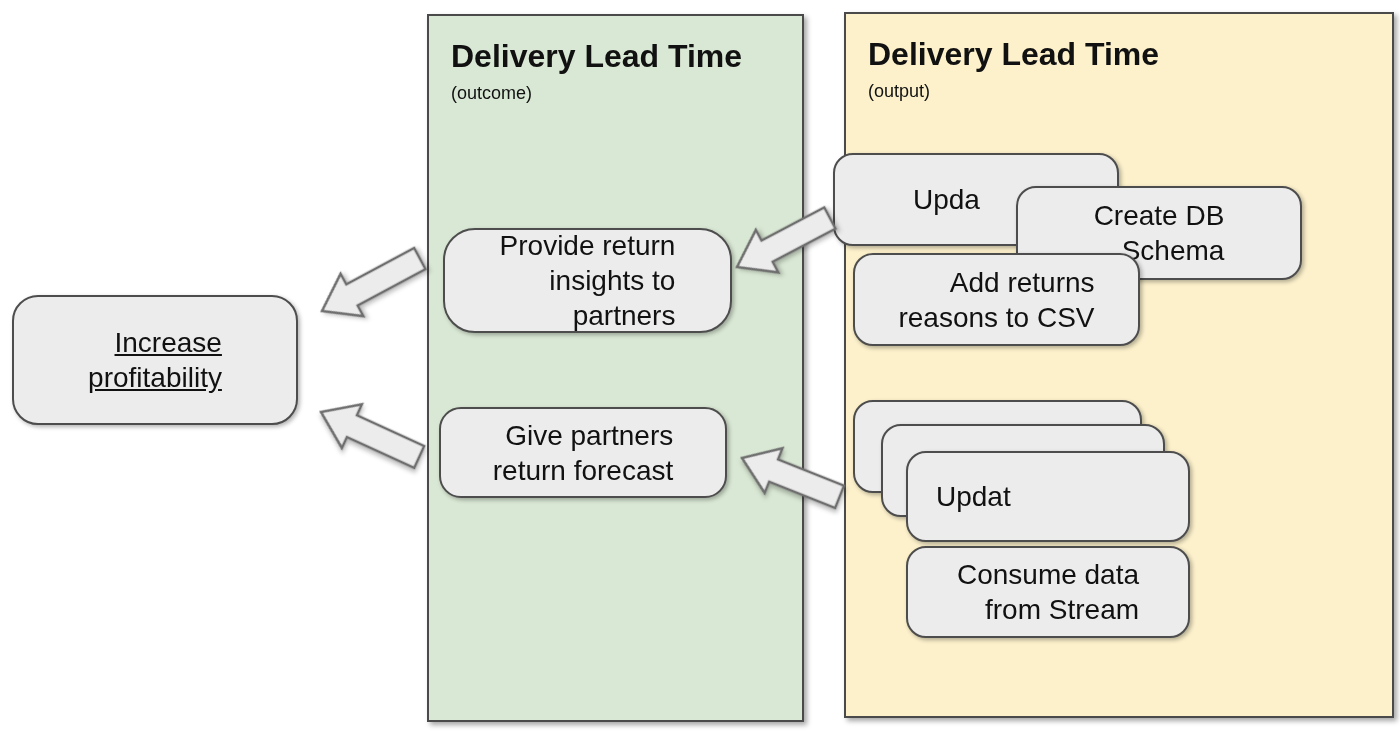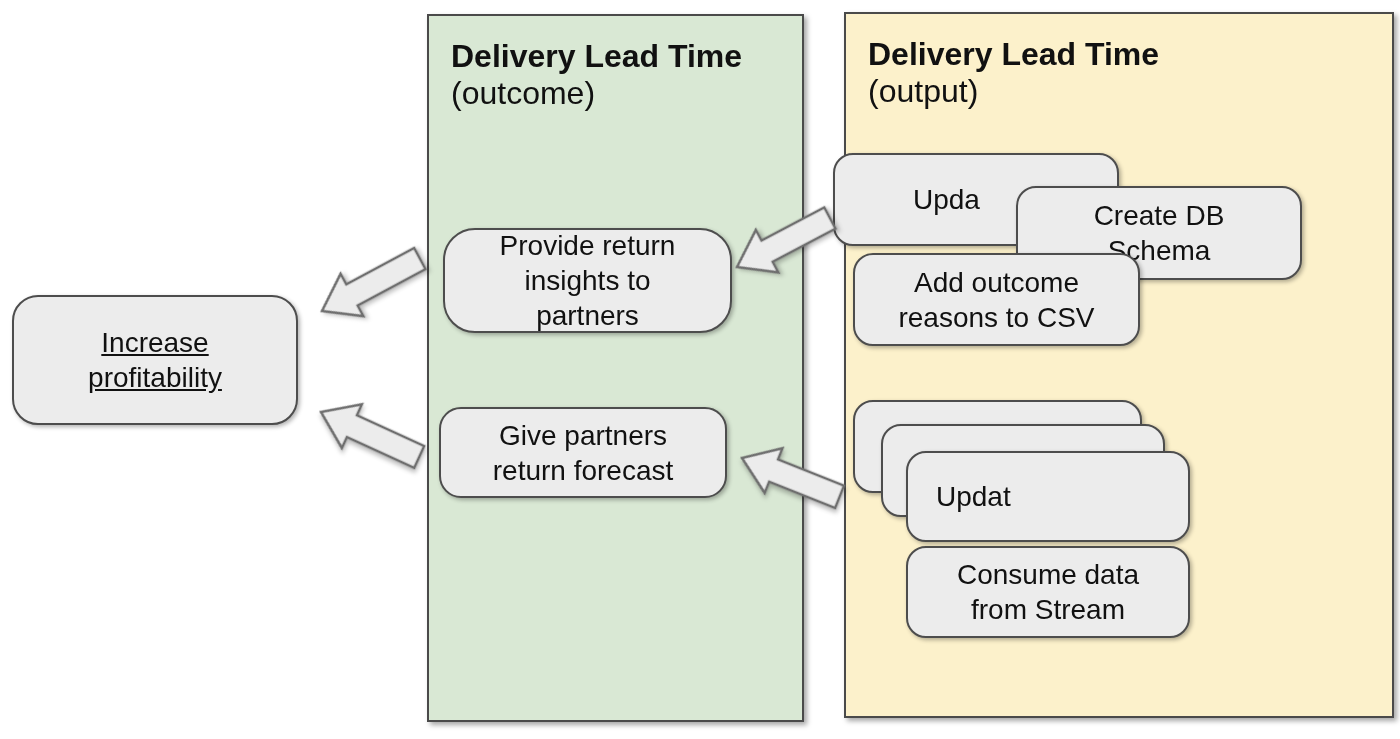--- a/index.html
+++ b/index.html
@@ -25,31 +25,31 @@
   .panel {
     position: absolute;
     box-sizing: border-box;
     border: 2px solid var(--panel-border);
     box-shadow: 3px 3px 5px rgba(0,0,0,0.35);
     padding: 22px 20px 0 22px;
   }
   .panel.green { left: 427px; top: 14px; width: 377px; height: 708px; background: var(--outcome-panel-bg); }
   .panel.yellow { left: 844px; top: 12px; width: 550px; height: 706px; background: var(--output-panel-bg); }
   .panel-title { font-size: 32px; font-weight: 700; line-height: 37px; }
-  .panel-subtitle { font-size: 32px; font-weight: 400; line-height: 37px; }
+  .panel-subtitle { font-size: 18px; font-weight: 400; line-height: 37px; }
   .node {
     position: absolute;
     box-sizing: border-box;
     background: var(--node-bg);
     border: 2px solid var(--node-border);
     border-radius: 20px;
     display: flex;
     align-items: center;
     justify-content: center;
-    text-align: center;
+    text-align: right;
     white-space: pre-line;
     font-size: 28px;
     line-height: 35px;
     box-shadow: 2px 2px 4px rgba(0,0,0,0.3);
   }
   .node.big-radius { border-radius: 26px; }
   .node.align-left { justify-content: flex-start; text-align: left; }
   
   .n-increase { left: 12px; top: 295px; width: 286px; height: 130px; text-decoration: underline; }
   
@@ -112,21 +112,21 @@
   </div>
 
   <div class="node align-left n-upda">
     <span>Upda</span>
   </div>
   <div class="node n-createdb">
     <span>Create DB
 Schema</span>
   </div>
   <div class="node n-addreturns">
-    <span>Add outcome
+    <span>Add returns
 reasons to CSV</span>
   </div>
 
   <div class="node n-stack1">
     <span></span>
   </div>
   <div class="node n-stack2">
     <span></span>
   </div>
   <div class="node align-left n-updat">

